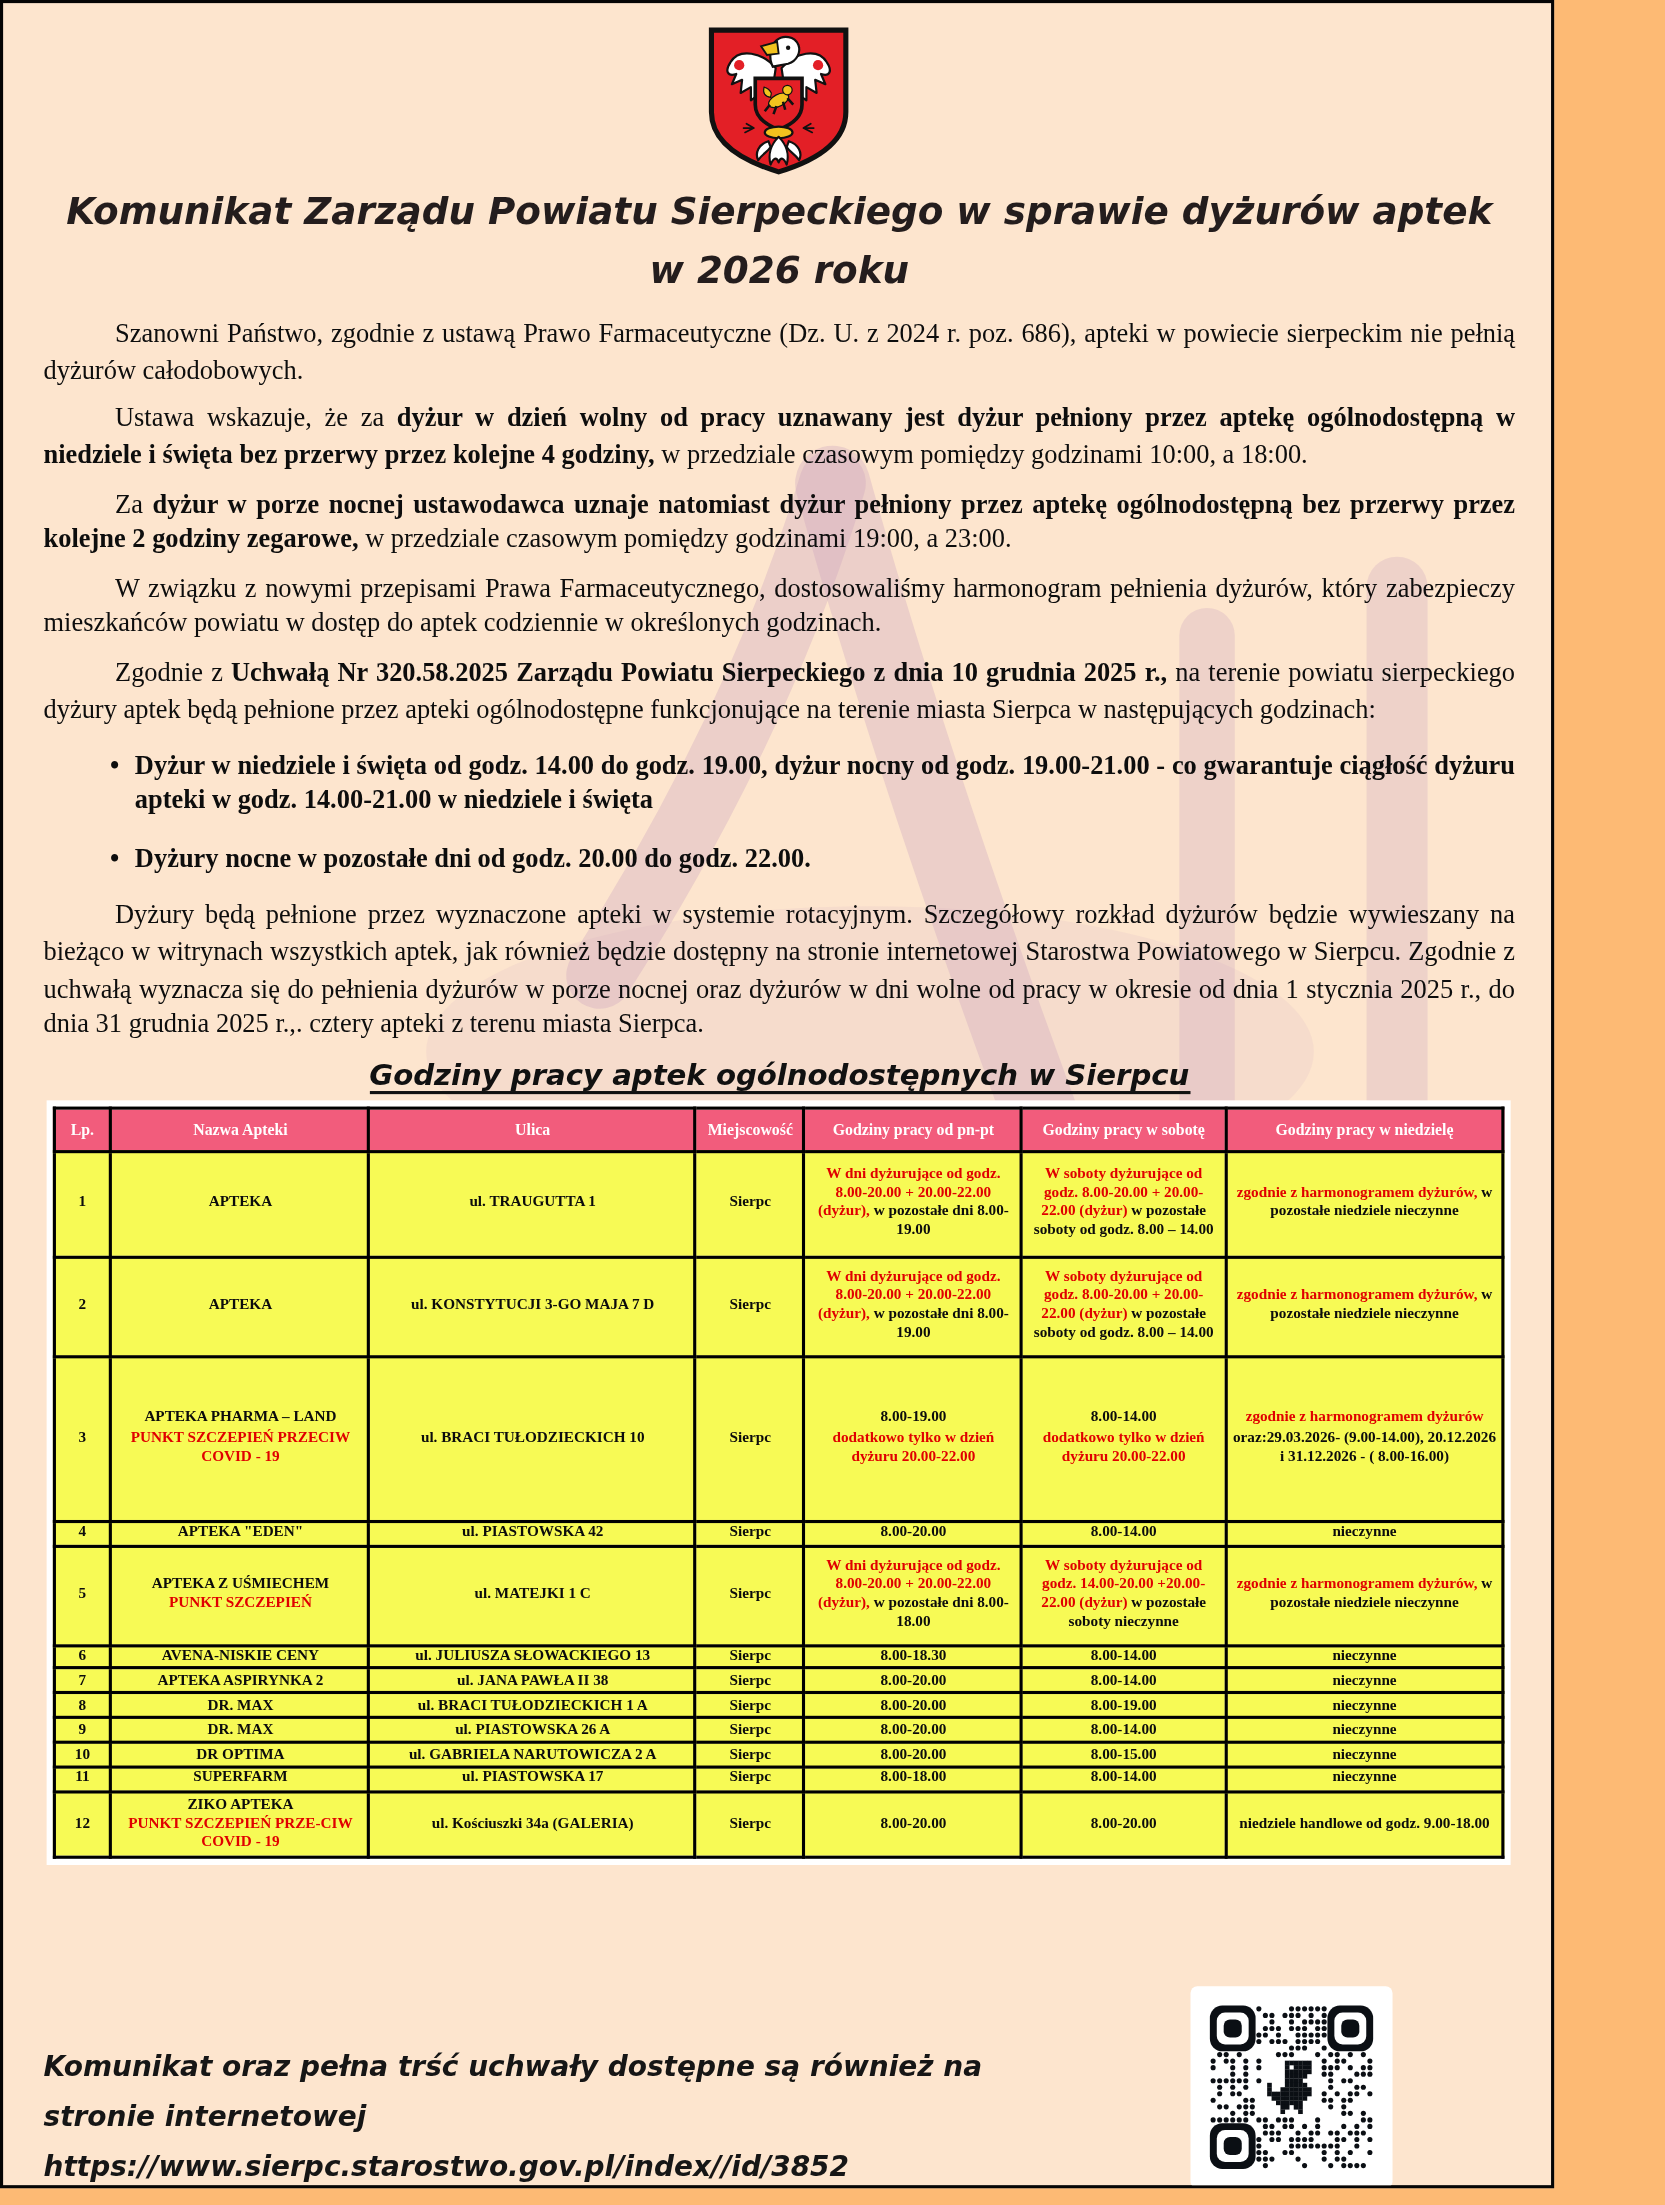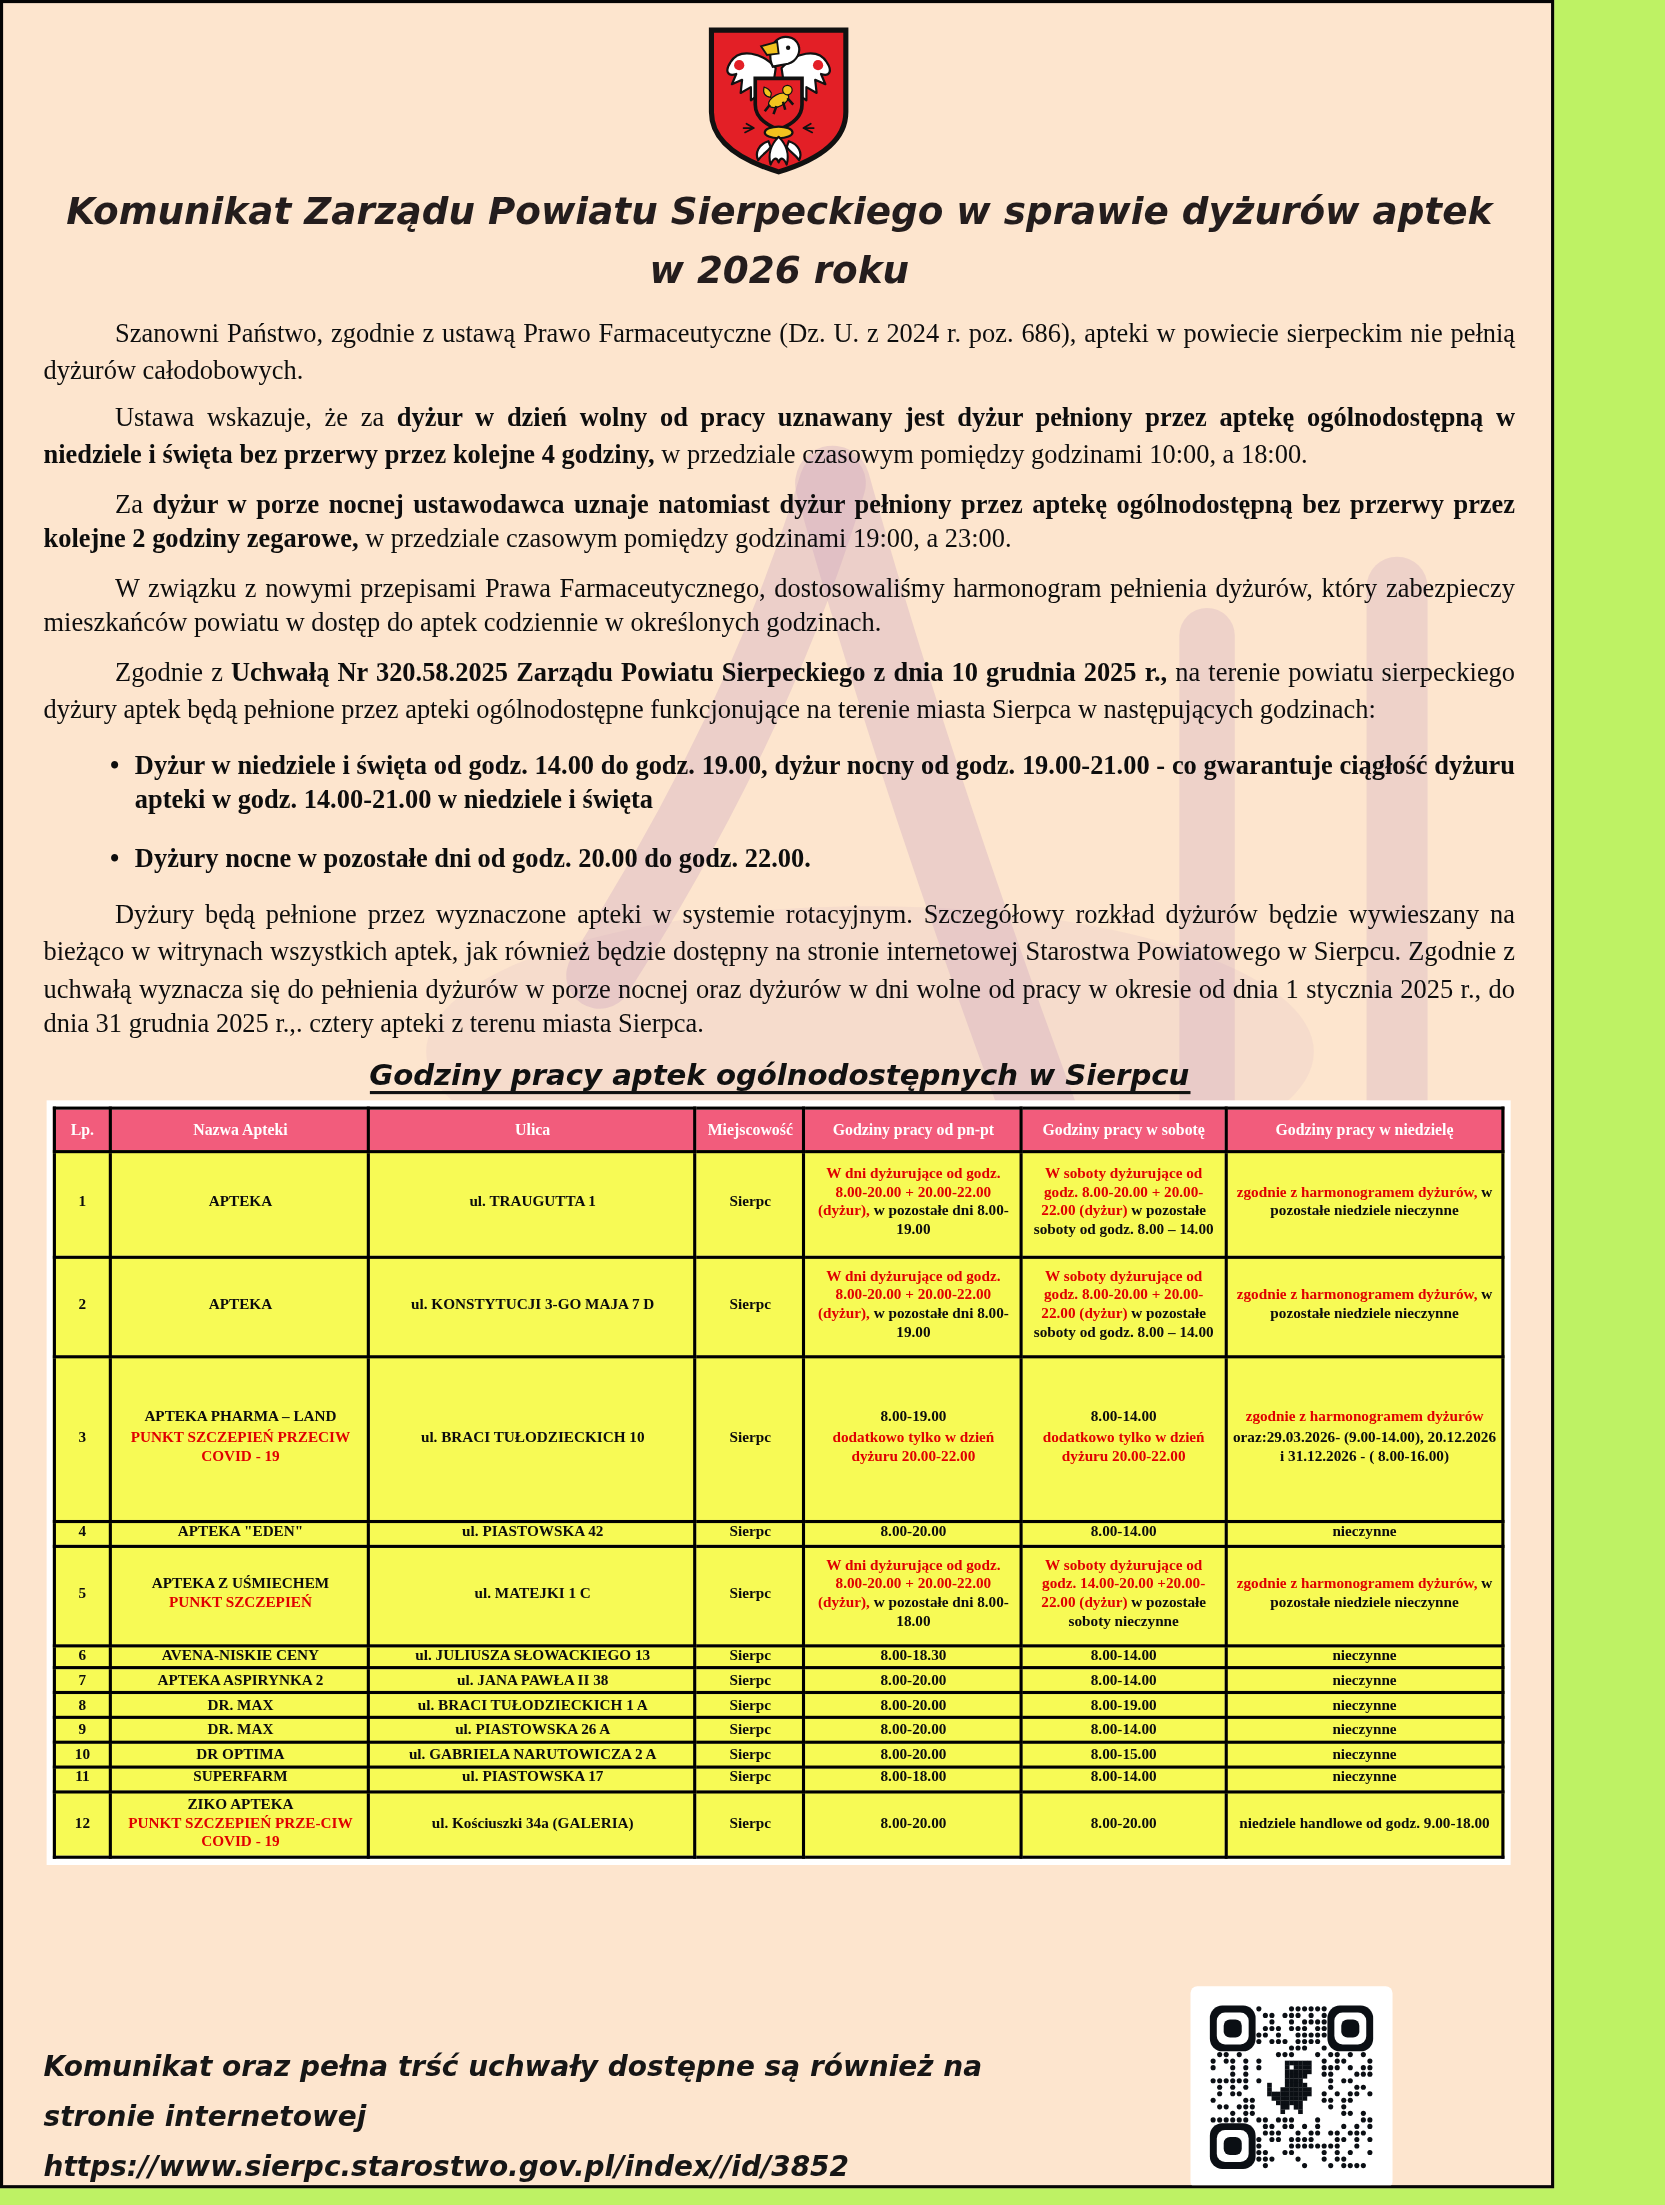--- a/index.html
+++ b/index.html
@@ -1,16 +1,16 @@
 <!DOCTYPE html>
 <html style="font-size:7.1px"><head>
 <meta charset="utf-8">
 <style>
   html,body{margin:0;padding:0;background:#ffffff;}
-  .stage{position:relative;width:1666px;height:2205px;overflow:hidden;background:#bef264;}
+  .stage{position:relative;width:1666px;height:2205px;overflow:hidden;background:#fdba74;}
   .canvas{position:absolute;left:0;top:0;width:536px;height:710px;
           transform:scale(3.10833);transform-origin:0 0;}
   .page{position:absolute;left:0;top:0;width:498px;height:702px;
         border:1.3px solid #050505;background:#FDE5CE;overflow:hidden;}
   .watermark{position:absolute;left:0;top:0;z-index:0;pointer-events:none;}
   .content{position:relative;z-index:1;padding:0 11.6px 0 13px;}
   .crest{display:block;margin:7.1px auto 1.8px auto;}
   .title{font-family:"DejaVu Sans",sans-serif;font-weight:bold;font-style:italic;
          color:#241d1d;text-align:center;font-size:12px;line-height:1.62;margin:0.9px 0 4.5px 0;}
   .para{font-family:"Liberation Serif",serif;font-size:8.5px;line-height:11.6px;color:#0d0d0d;

